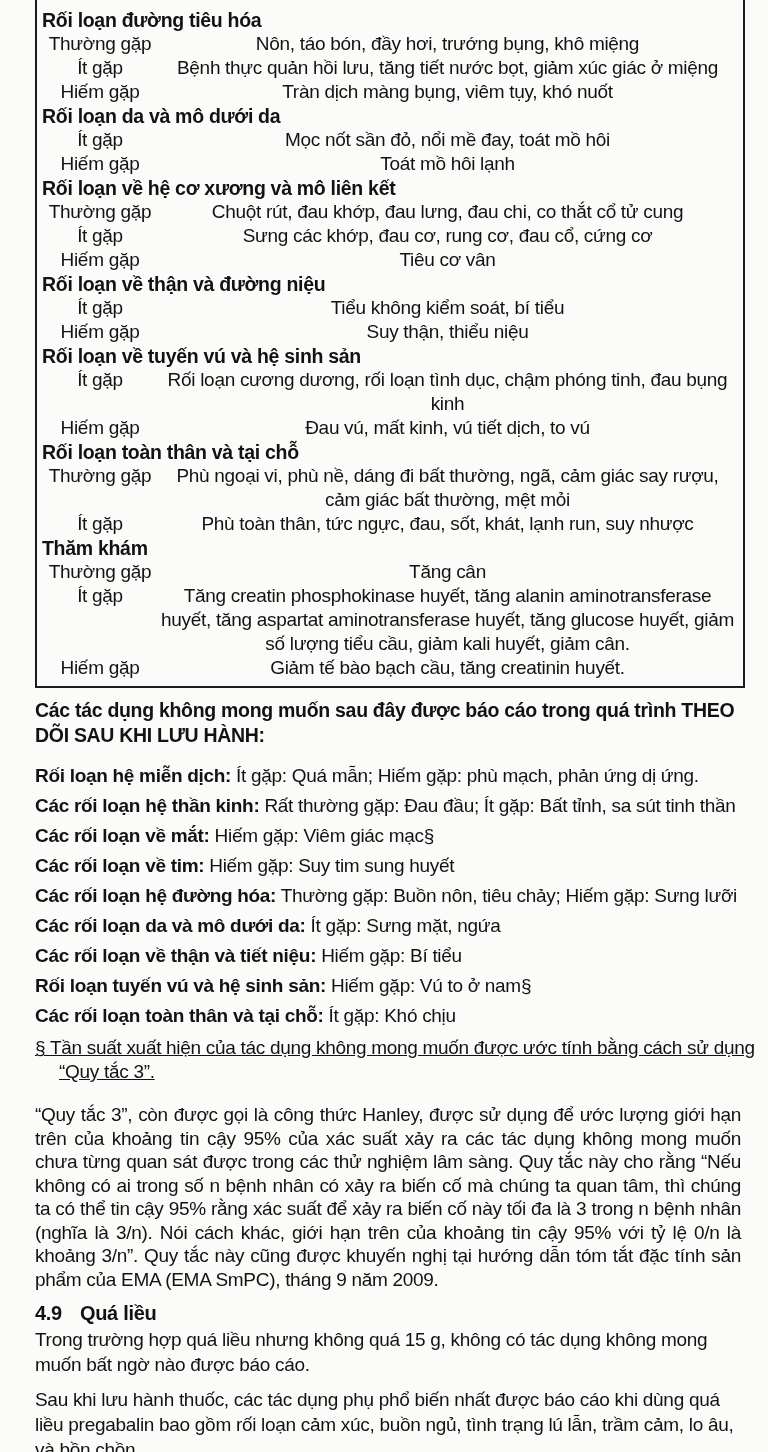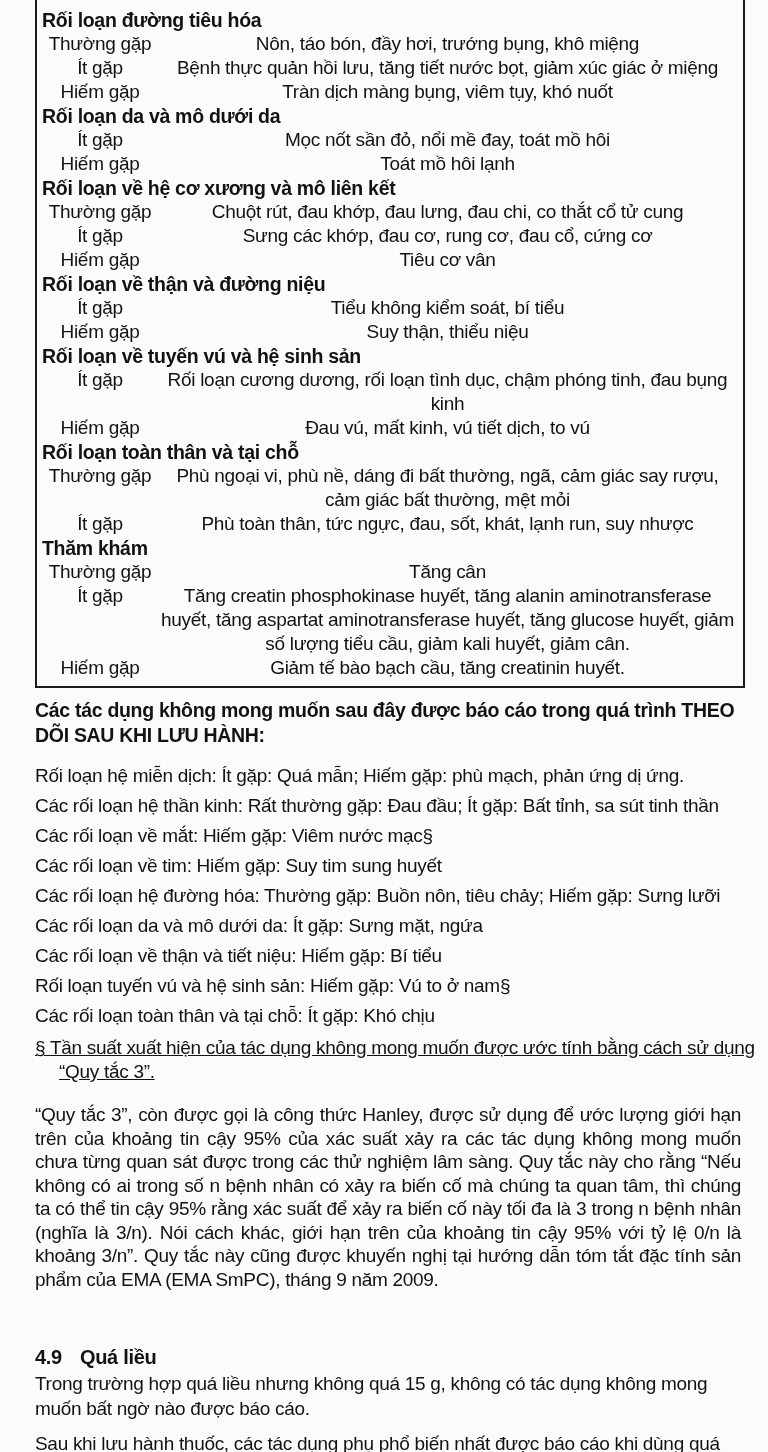--- a/index.html
+++ b/index.html
@@ -53,21 +53,21 @@
     font-weight: bold;
     font-size: 19.5px;
     line-height: 25px;
     width: 700px;
   }
   .pm-item {
     margin: 0 0 6px 0;
     width: 706px;
   }
   .pm-lead {
-    font-weight: normal;
+    font-weight: bold;
   }
   .footnote {
     margin: 8px 0 19px 0;
     padding-left: 24px;
     text-indent: -24px;
     width: 700px;
     text-decoration: underline;
   }
   .rule3 {
     margin: 8px 0 0 0;
@@ -77,21 +77,20 @@
   }
   
   .sec-heading {
     margin: 10px 0 2px 0;
     font-weight: bold;
     font-size: 20px;
   }
   .sec-num {
     display: inline-block;
     margin-right: 18px;
-    margin-top: 44px;
   }
   .body-para {
     margin: 0 0 10px 0;
     width: 700px;
     line-height: 25px;
   }
 </style>
 </head>
 <body>
 
@@ -185,21 +184,21 @@
 
   <p class="pm-heading">Các tác dụng không mong muốn sau đây được báo cáo trong quá trình THEO DÕI SAU KHI LƯU HÀNH:</p>
 
   <p class="pm-item">
     <span class="pm-lead">Rối loạn hệ miễn dịch:</span><span> Ít gặp: Quá mẫn; Hiếm gặp: phù mạch, phản ứng dị ứng.</span>
   </p>
   <p class="pm-item">
     <span class="pm-lead">Các rối loạn hệ thần kinh:</span><span> Rất thường gặp: Đau đầu; Ít gặp: Bất tỉnh, sa sút tinh thần</span>
   </p>
   <p class="pm-item">
-    <span class="pm-lead">Các rối loạn về mắt:</span><span> Hiếm gặp: Viêm nước mạc§</span>
+    <span class="pm-lead">Các rối loạn về mắt:</span><span> Hiếm gặp: Viêm giác mạc§</span>
   </p>
   <p class="pm-item">
     <span class="pm-lead">Các rối loạn về tim:</span><span> Hiếm gặp: Suy tim sung huyết</span>
   </p>
   <p class="pm-item">
     <span class="pm-lead">Các rối loạn hệ đường hóa:</span><span> Thường gặp: Buồn nôn, tiêu chảy; Hiếm gặp: Sưng lưỡi</span>
   </p>
   <p class="pm-item">
     <span class="pm-lead">Các rối loạn da và mô dưới da:</span><span> Ít gặp: Sưng mặt, ngứa</span>
   </p>

